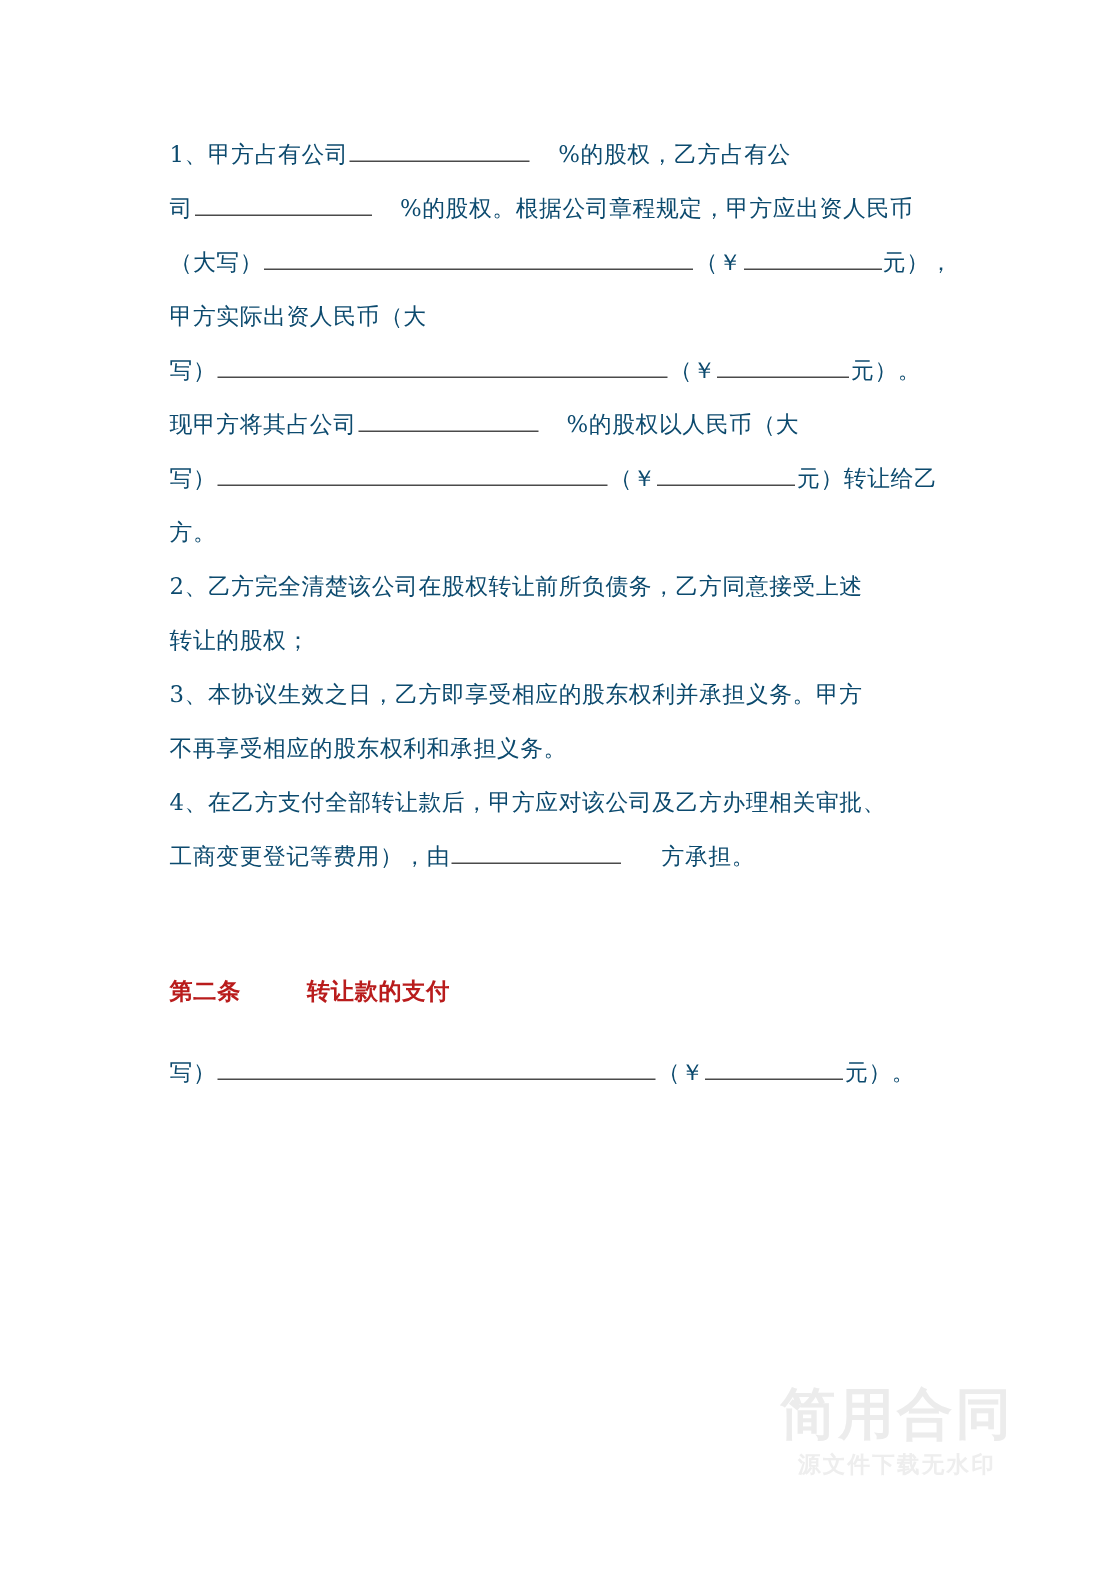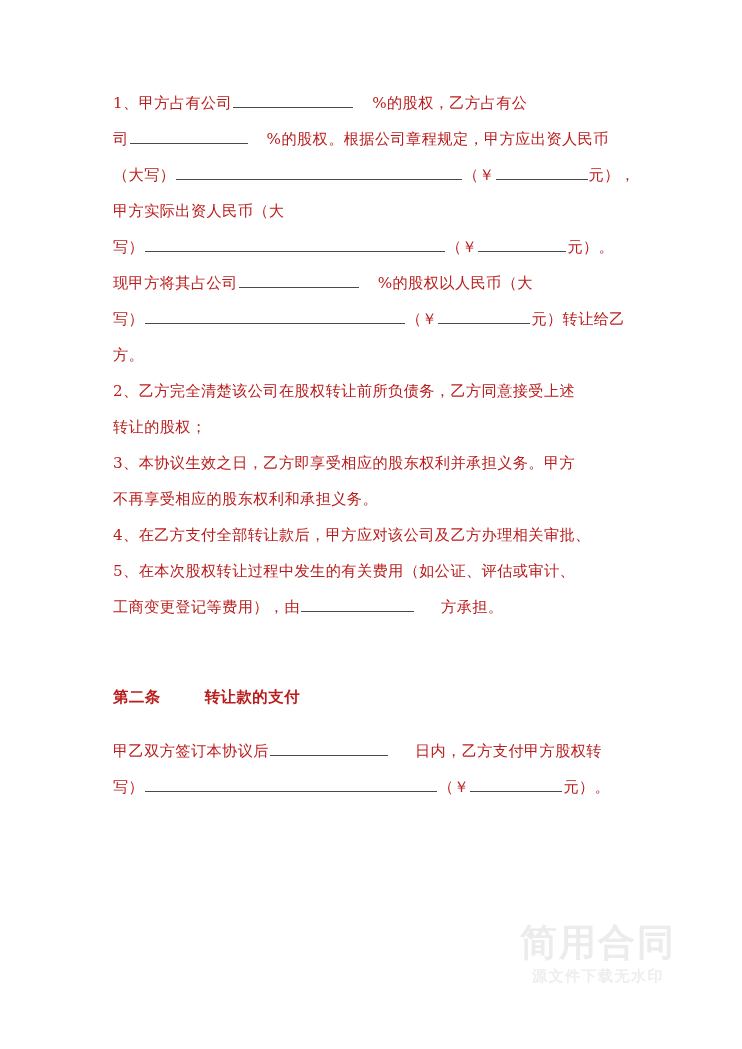--- a/index.html
+++ b/index.html
@@ -35,21 +35,21 @@
     font-size: 15.2px;
     line-height: 36px;
     color: #3c3c3c;
     letter-spacing: 0.4px;
     white-space: nowrap;
   }
 
   .line {
     font-size: 15.2px;
     line-height: 36px;
-    color: #b91c1c;
+    color: #0c4a6e;
     letter-spacing: 0.4px;
     white-space: nowrap;
   }
 
   
   .blank {
     display: inline-block;
     border-bottom: 1.3px solid #4a4a4a;
     vertical-align: baseline;
     height: 0.95em;
@@ -173,40 +173,34 @@
     </div>
 
     <div class="para">
       <div class="line">
         <span>4、在乙方支付全部转让款后，甲方应对该公司及乙方办理相关审批、</span>
       </div>
     </div>
 
     <div class="para">
       <div class="line">
-        <span>5、在本次股权转让过程中发生的有关费用（如公证、评估或审计、</span>
-      </div>
-      <div class="line">
         <span>工商变更登记等费用），由</span><span class="blank b-party"></span><span class="gap-wide"></span><span>方承担。</span>
       </div>
     </div>
 
     <div class="spacer-line"></div>
     <div class="spacer-half"></div>
 
     <div class="section-heading">
       <span>第二条</span><span class="heading-gap"></span><span>转让款的支付</span>
     </div>
 
     <div class="spacer-half"></div>
 
     <div class="para">
-      <div class="line">
-        <span>甲乙双方签订本协议后</span><span class="blank b-days"></span><span class="gap-wide"></span><span>日内，乙方支付甲方股权转</span>
-      </div>
       <div class="line">
         <span>写）</span><span class="blank b-big4"></span><span>（￥</span><span class="blank b-yuan"></span><span>元）。</span>
       </div>
     </div>
 
   </div>
 
   <div class="watermark">
     <div class="wm-main">简用合同</div>
     <div class="wm-sub">源文件下载无水印</div>

